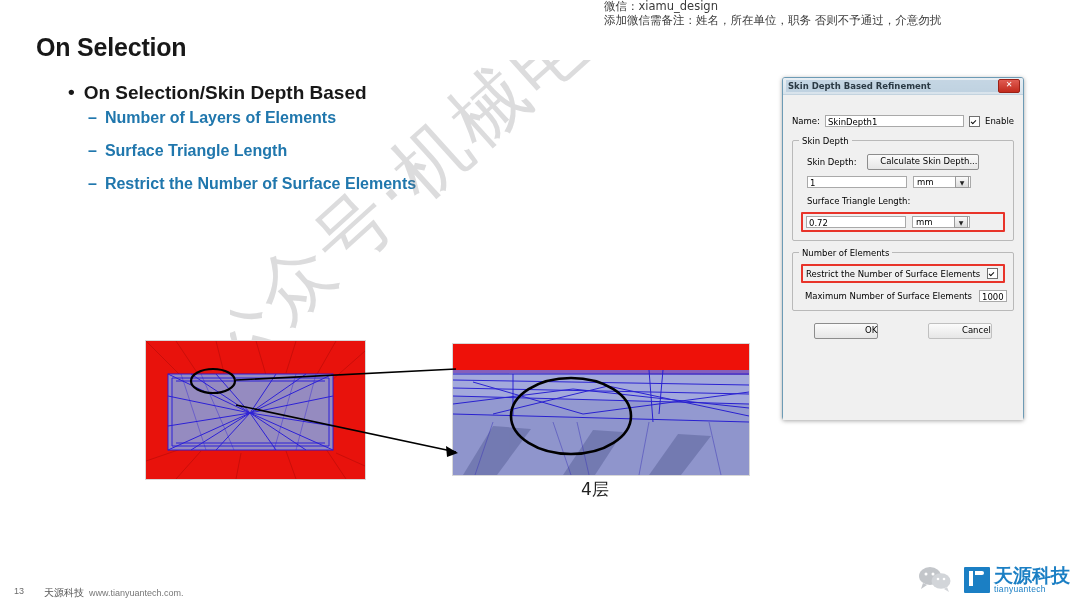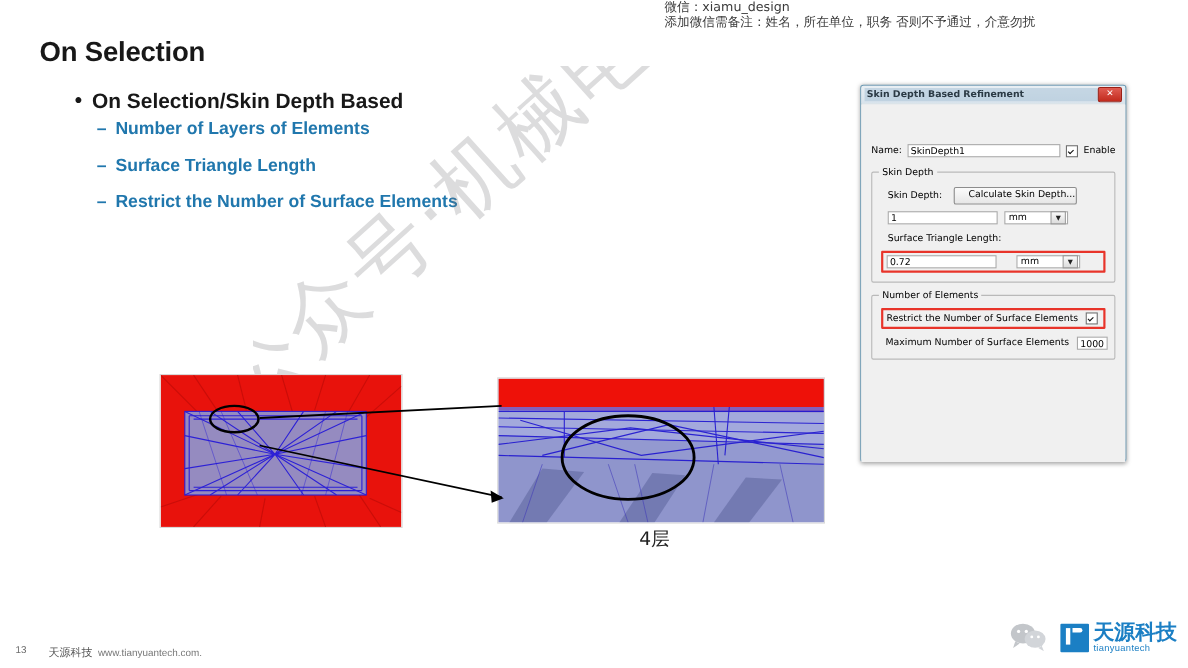--- a/index.html
+++ b/index.html
@@ -54,21 +54,21 @@
        box-shadow:0 1px 4px rgba(0,0,0,.35);
        font-family:"DejaVu Sans","Liberation Sans",sans-serif;font-size:8.5px;color:#000;}
   .dlg-title{height:16px;background:linear-gradient(#e9eff4,#d8e3ec);
              border-bottom:1px solid #c3d3df;border-radius:2px 2px 0 0;
              display:flex;align-items:center;padding:0 3px;}
   .dlg-title .t{font-size:8.5px;font-weight:bold;color:#2b3a45;flex:1;
                 background:rgba(170,195,215,.55);padding:1px 2px;}
   .dlg-close{width:20px;height:12px;background:linear-gradient(#e05c52,#c22a1d);
              border:1px solid #9b2016;border-radius:2px;color:#fff;font-size:8px;
              line-height:10px;text-align:center;font-weight:bold;}
-  .dlg-body{position:relative;padding:24px 9px;height:calc(100% - 16px);
+  .dlg-body{position:relative;padding:8px 9px;height:calc(100% - 16px);
             box-sizing:border-box;background:#f0f0f0;}
 
   .row{display:flex;align-items:center;gap:5px;}
   .lbl{white-space:nowrap;}
   .tbox{background:#fff;border:1px solid #a9a9a9;height:12px;line-height:12px;
         padding:0 2px;font-size:8.5px;box-sizing:border-box;}
   .chk{width:9px;height:9px;border:1px solid #707070;background:#fff;
        display:inline-block;position:relative;}
   .chk::after{content:"";position:absolute;left:1px;top:3px;width:4px;height:2px;
               border-left:1.4px solid #111;border-bottom:1.4px solid #111;
@@ -234,21 +234,21 @@
           <span class="arrow">▼</span>
         </span>
       </div>
 
 
       <div class="row" style="margin-top:8px;margin-left:6px;">
         <span class="lbl">Surface Triangle Length:</span>
       </div>
 
       <div class="hl">
-        <div class="row" style="gap:18px;">
+        <div class="row" style="gap:6px;">
           <span class="tbox" style="width:100px;">0.72</span>
           <span class="combo" style="width:58px;">
             <span class="v">mm</span>
             <span class="arrow">▼</span>
           </span>
         </div>
       </div>
     </div>
 
     <div class="grp" style="margin-top:11px;">
@@ -260,20 +260,24 @@
           <span class="chk"></span>
         </div>
       </div>
 
       <div class="row" style="margin-top:7px;margin-left:4px;gap:7px;">
         <span class="lbl">Maximum Number of Surface Elements</span>
         <span class="tbox" style="width:46px;">1000</span>
       </div>
     </div>
 
+    <div class="row" style="margin-top:12px;justify-content:space-around;">
+      <span class="btn" style="width:62px;">OK</span>
+      <span class="btn" style="width:62px;border-color:#c0c0c0;">Cancel</span>
+    </div>
 
   </div>
 </div>
 
 <div class="footer">
   <span>13</span>
   <span style="display:flex;align-items:baseline;gap:5px;">
     <span class="cn">天源科技</span>
     <span class="url">www.tianyuantech.com.</span>
   </span>

